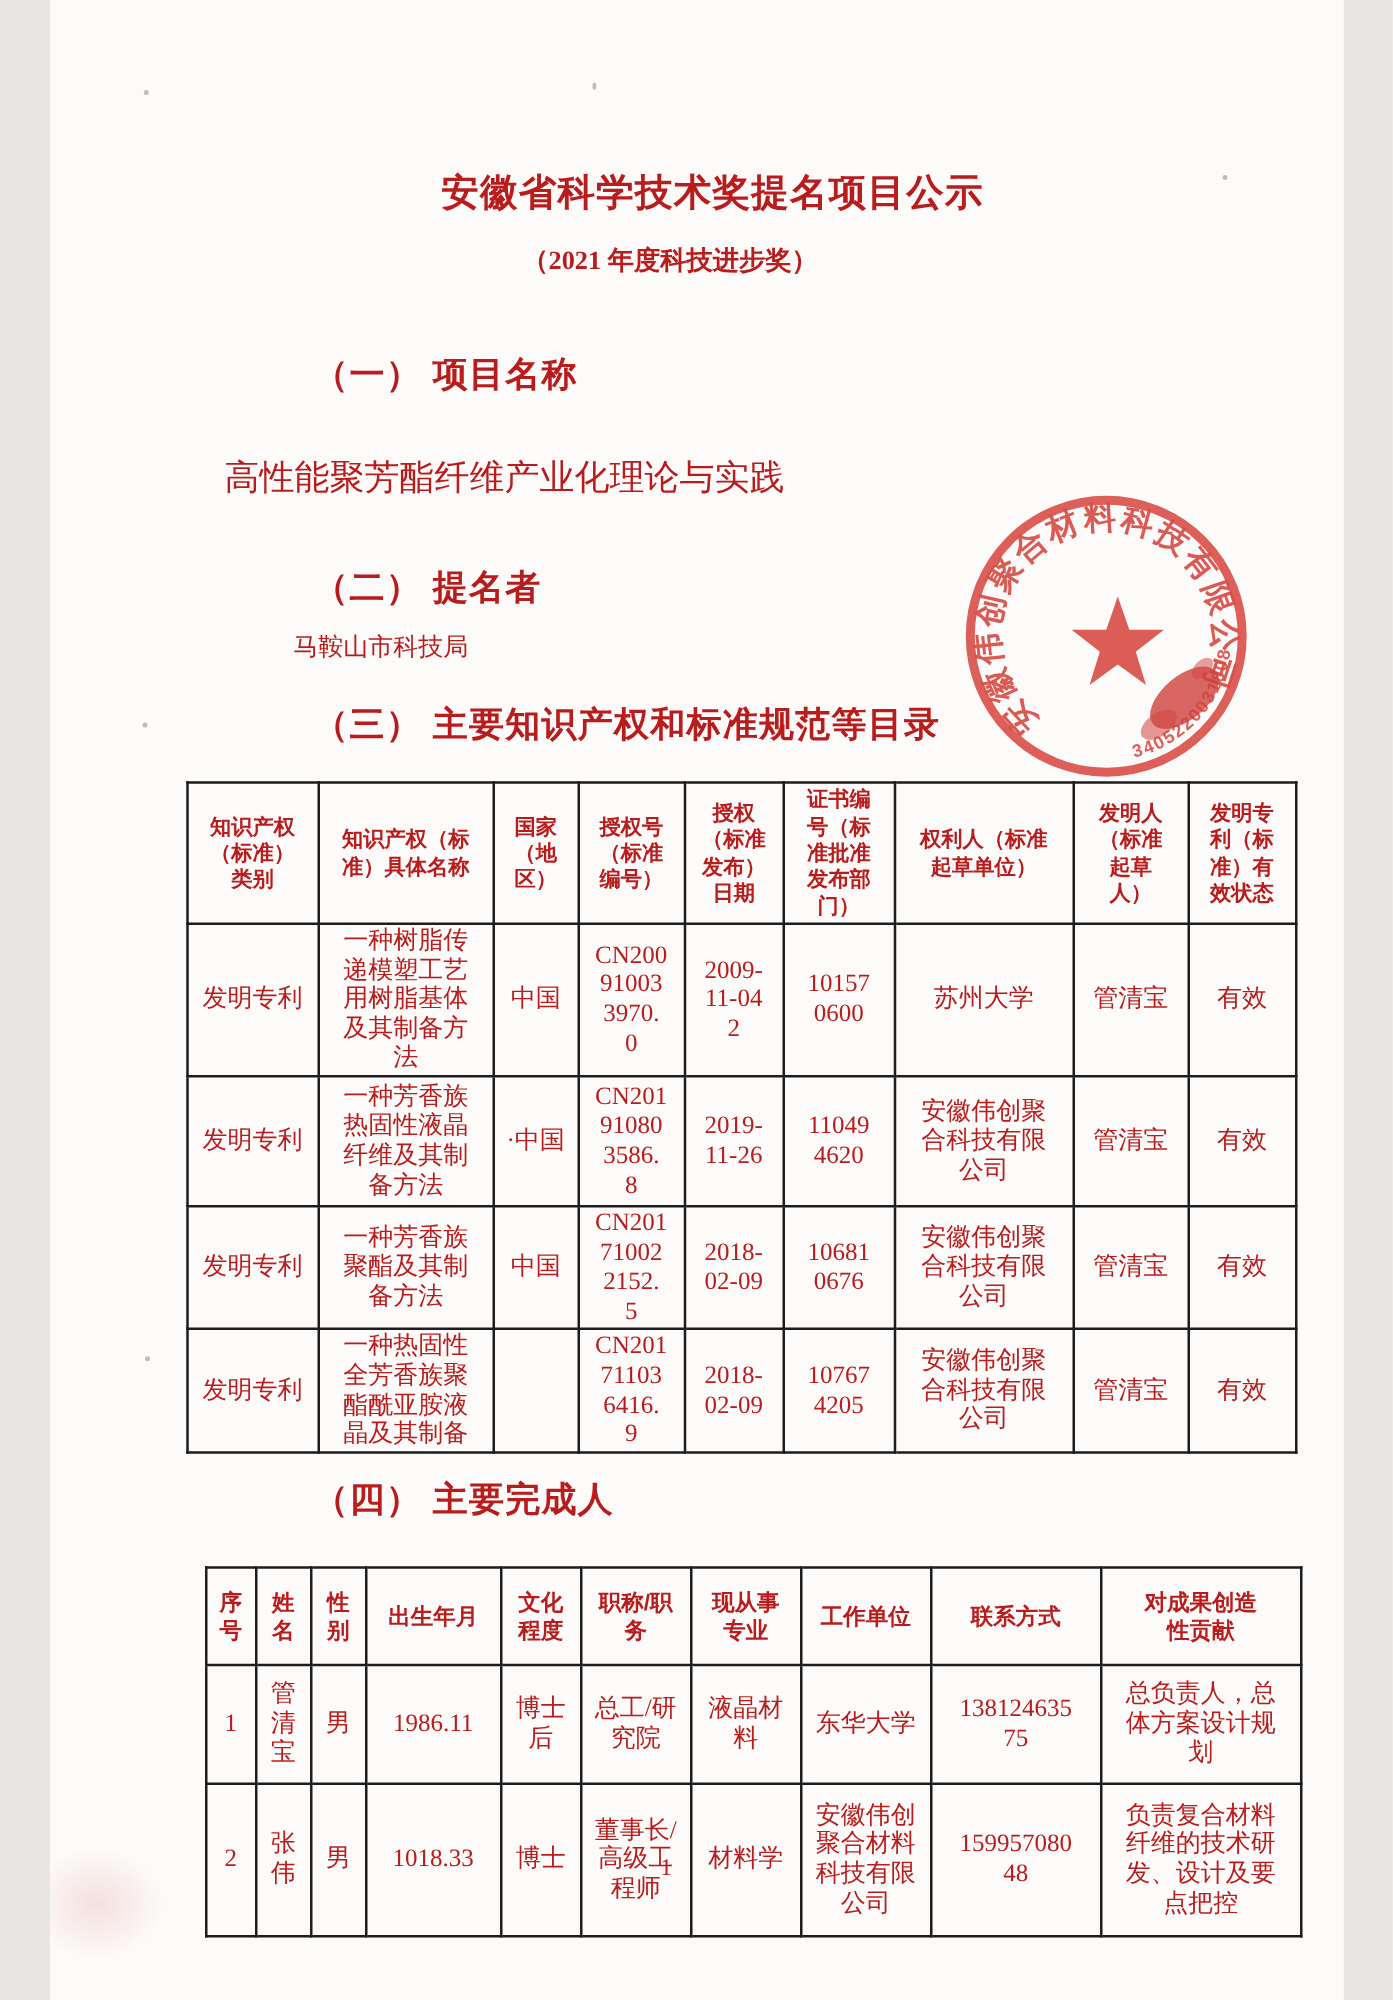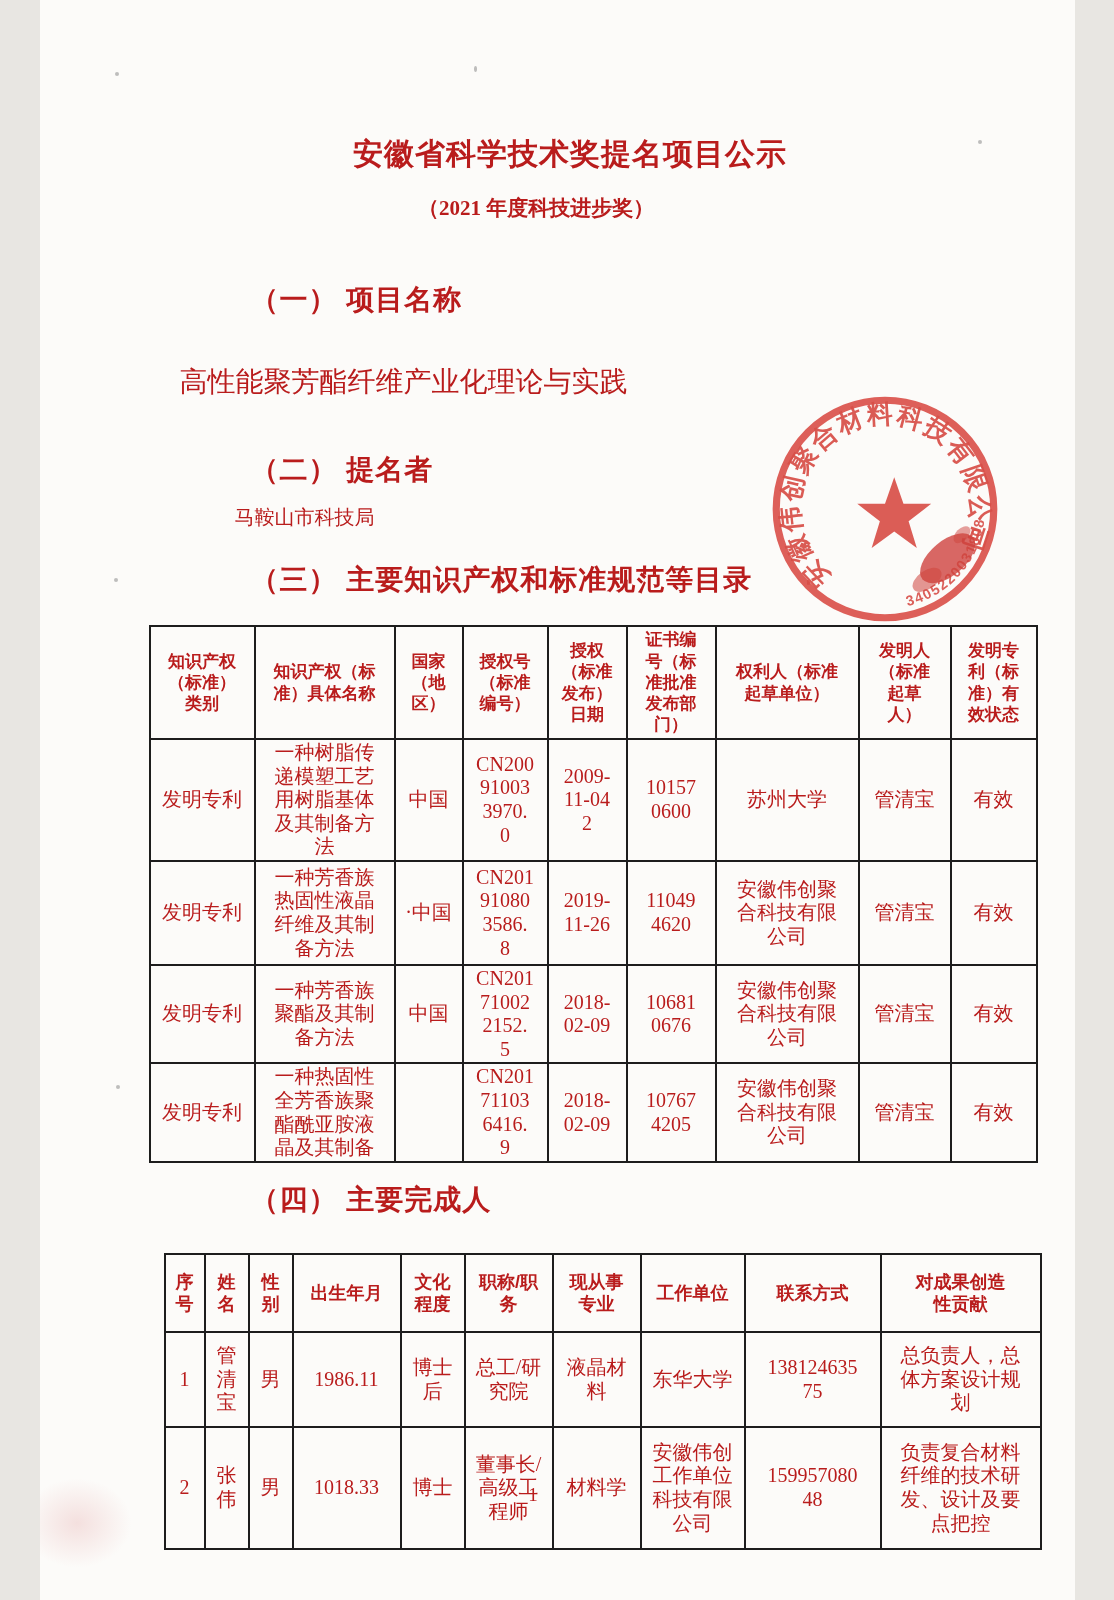--- a/index.html
+++ b/index.html
@@ -300,21 +300,21 @@
         <td>张
 伟</td>
         <td>男</td>
         <td>1018.33</td>
         <td>博士</td>
         <td>董事长/
 高级工
 程师</td>
         <td>材料学</td>
         <td>安徽伟创
-工作单位
+聚合材料
 科技有限
 公司</td>
         <td>159957080
 48</td>
         <td>负责复合材料
 纤维的技术研
 发、设计及要
 点把控</td>
       </tr>
     </tbody>

